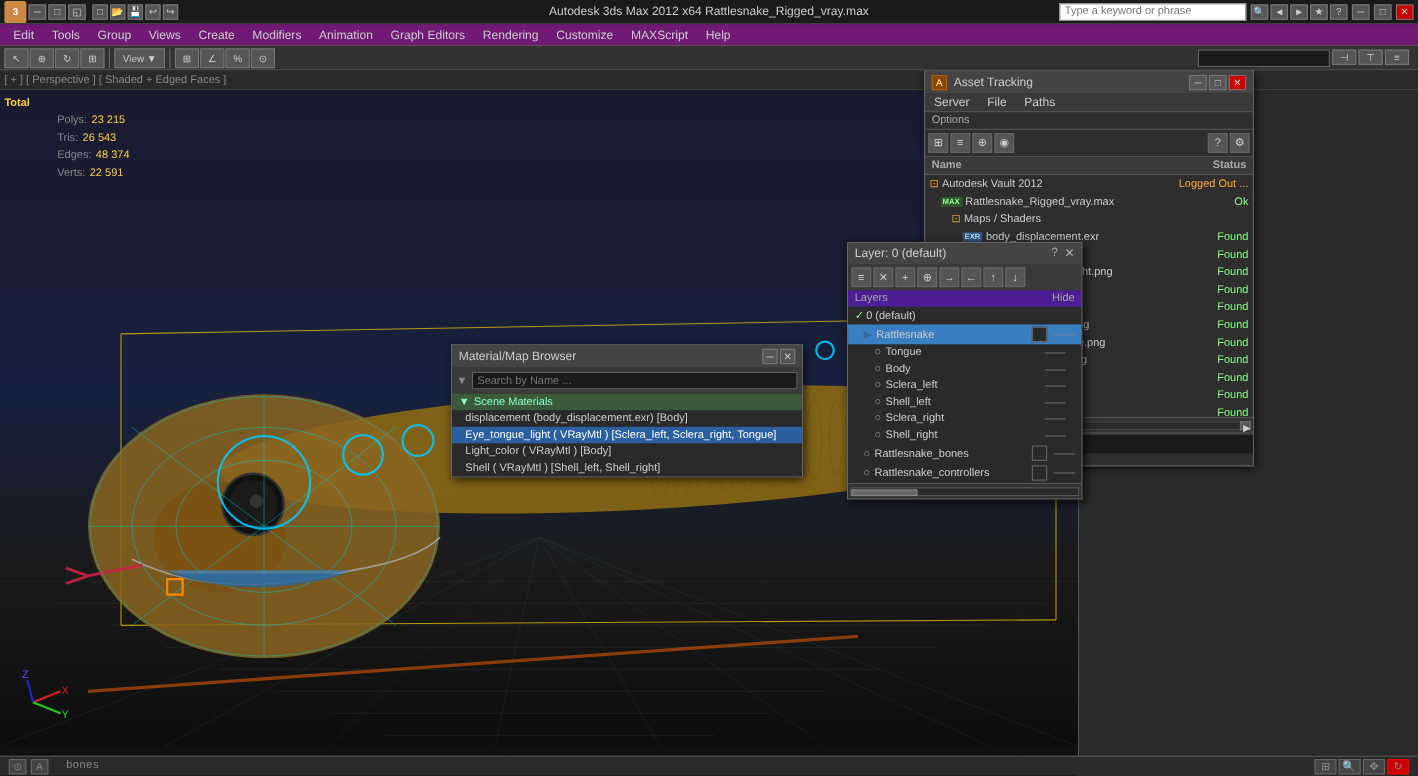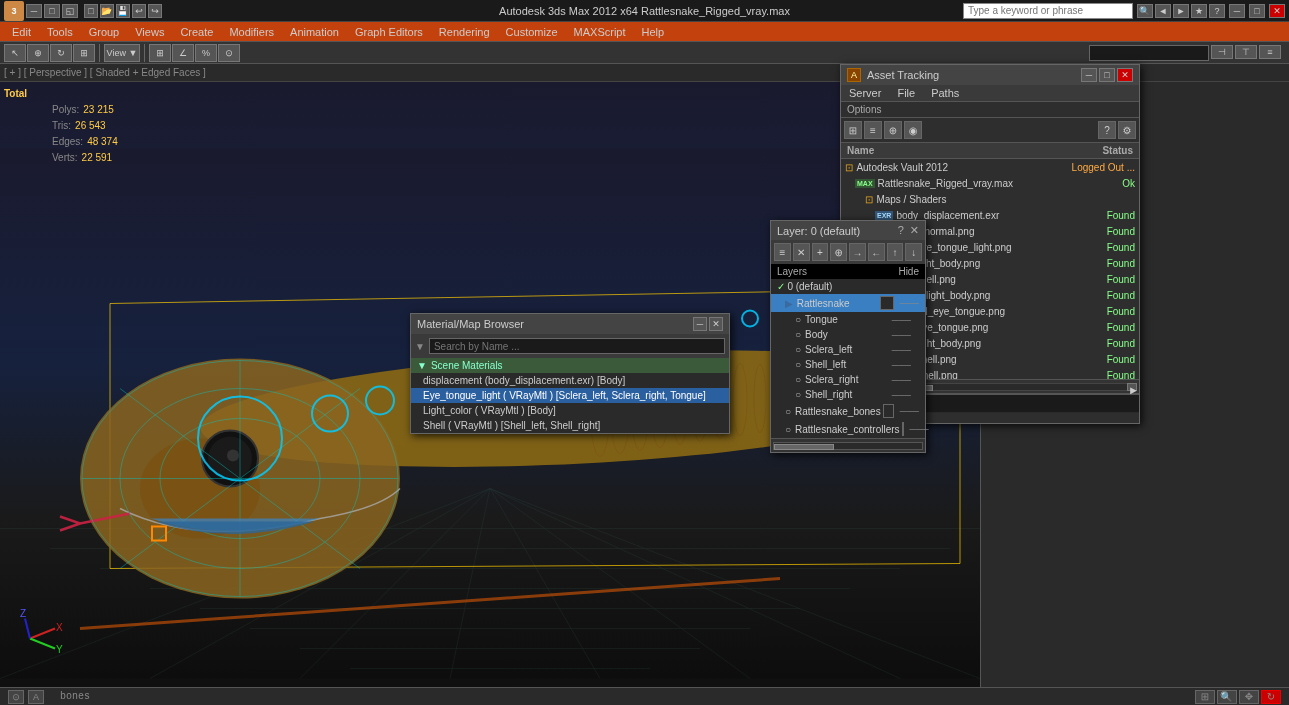--- a/index.html
+++ b/index.html
@@ -6,21 +6,21 @@
     body { width: 1289px; height: 705px; background: #2a2a2a; font-family: 'Arial', sans-serif; font-size: 11px; color: #ccc; overflow: hidden; position: relative; }
     
     
     #title-bar { height: 22px; background: #1a1a1a; display: flex; align-items: center; justify-content: space-between; padding: 0 4px; border-bottom: 1px solid #444; }
     #title-bar .title { color: #ccc; font-size: 11px; position: absolute; left: 50%; transform: translateX(-50%); }
     #title-bar .left-icons { display: flex; align-items: center; gap: 2px; }
     #title-bar .right-controls { display: flex; align-items: center; gap: 4px; margin-left: auto; }
     .win-btn { width: 16px; height: 14px; background: #555; border: 1px solid #777; cursor: pointer; font-size: 9px; display: flex; align-items: center; justify-content: center; color: #ccc; }
 
     
-    #menu-bar { height: 20px; background: #c2410c; display: flex; align-items: center; padding: 0 4px; border-bottom: 1px solid #555; }
+    #menu-bar { height: 20px; background: #701a75; display: flex; align-items: center; padding: 0 4px; border-bottom: 1px solid #555; }
     .menu-item { padding: 2px 8px; color: #ccc; font-size: 11px; cursor: pointer; white-space: nowrap; }
     #search-input { width: 170px; height: 16px; background: #fff; color: #333; font-size: 10px; padding: 0 4px; border: 1px solid #888; }
 
     
     #main-area { display: flex; width: 1289px; height: 663px; position: relative; }
 
     
     #viewport { width: 980px; height: 663px; background: linear-gradient(180deg, #1a1a2e 0%, #16213e 30%, #1a1a1a 60%, #0d0d0d 100%); position: relative; overflow: hidden; flex-shrink: 0; }
 
     
@@ -62,25 +62,25 @@
     #mat-browser-title { background: #444; padding: 3px 6px; display: flex; justify-content: space-between; align-items: center; font-size: 11px; color: #ccc; }
     #mat-browser-search { padding: 4px; background: #3a3a3a; display: flex; align-items: center; gap: 4px; }
     #mat-browser-search input { flex: 1; height: 16px; background: #1a1a1a; border: 1px solid #666; color: #ccc; font-size: 10px; padding: 0 4px; }
     .mat-section-header { background: #3a5a3a; color: #8fc; padding: 2px 6px; font-size: 10px; cursor: pointer; display: flex; align-items: center; gap: 4px; }
     .mat-list { background: #2a2a2a; }
     .mat-item { padding: 2px 12px; font-size: 10px; color: #ccc; cursor: pointer; }
     .mat-item:hover, .mat-item.selected { background: #3a7fc1; color: white; }
     .mat-item.selected { background: #2a5fa0; }
 
     
-    #layer-dialog { position: absolute; left: 770px; top: 200px; width: 156px; background: #333; border: 1px solid #666; z-index: 100; box-shadow: 2px 2px 8px rgba(0,0,0,0.8); }
+    #layer-dialog { position: absolute; left: 770px; top: 200px; width: 214px; background: #333; border: 1px solid #666; z-index: 100; box-shadow: 2px 2px 8px rgba(0,0,0,0.8); }
     #layer-dialog-title { background: #444; padding: 3px 6px; display: flex; justify-content: space-between; align-items: center; font-size: 11px; color: #ccc; }
     #layer-toolbar { background: #3a3a3a; padding: 3px; display: flex; gap: 2px; }
     .layer-tool { width: 18px; height: 18px; background: #555; border: 1px solid #666; display: flex; align-items: center; justify-content: center; font-size: 10px; color: #ccc; cursor: pointer; }
-    #layer-headers { display: flex; justify-content: space-between; padding: 2px 6px; font-size: 10px; color: #aaa; background: #000000; }
+    #layer-headers { display: flex; justify-content: space-between; padding: 2px 6px; font-size: 10px; color: #aaa; background: #4c1d95; }
     .layer-item { padding: 2px 6px; font-size: 10px; display: flex; align-items: center; gap: 2px; cursor: pointer; }
     .layer-item.selected { background: #3a7fc1; }
     .layer-name { flex: 1; color: #ccc; }
     .layer-hide { color: #888; font-size: 9px; width: 30px; text-align: right; }
 
     
     #asset-tracking { position: absolute; right: 0; top: 0; width: 300px; height: 360px; background: #2e2e2e; border: 1px solid #666; z-index: 50; box-shadow: 2px 2px 8px rgba(0,0,0,0.8); }
     #at-title { background: #444; padding: 3px 6px; display: flex; justify-content: space-between; align-items: center; font-size: 11px; color: #ccc; }
     #at-menu { background: #3a3a3a; display: flex; gap: 0; border-bottom: 1px solid #555; }
     .at-menu-item { padding: 2px 8px; font-size: 11px; color: #ccc; cursor: pointer; }
@@ -160,21 +160,21 @@
   <div class="menu-item">Help</div>
 </div>
 
 <div style="height:22px;background:#333;border-bottom:1px solid #555;display:flex;align-items:center;padding:0 4px;gap:2px;">
   <div style="display:flex;gap:1px;">
     <div class="win-btn" style="width:22px;height:18px;">↖</div>
     <div class="win-btn" style="width:22px;height:18px;">⊕</div>
     <div class="win-btn" style="width:22px;height:18px;">↻</div>
     <div class="win-btn" style="width:22px;height:18px;">⊞</div>
     <div style="width:1px;height:18px;background:#666;margin:0 3px;"></div>
-    <div class="win-btn" style="width:36px;height:18px;font-size:9px;">View ▼</div>
+    <div class="win-btn" style="width:46px;height:18px;font-size:9px;">View ▼</div>
     <div style="width:1px;height:18px;background:#666;margin:0 3px;"></div>
     <div class="win-btn" style="width:22px;height:18px;">⊞</div>
     <div class="win-btn" style="width:22px;height:18px;">∠</div>
     <div class="win-btn" style="width:22px;height:18px;">%</div>
     <div class="win-btn" style="width:22px;height:18px;">⊙</div>
   </div>
   <div style="flex:1;"></div>
   <div style="display:flex;gap:2px;margin-right:4px;">
     <input style="width: 120px; height: 16px; background: rgb(26, 26, 26); border: 1px solid rgb(102, 102, 102); color: rgb(204, 204, 204); font-size: 10px; padding: 0px 4px;">
     <div class="win-btn" style="width:22px;">⊣</div>

